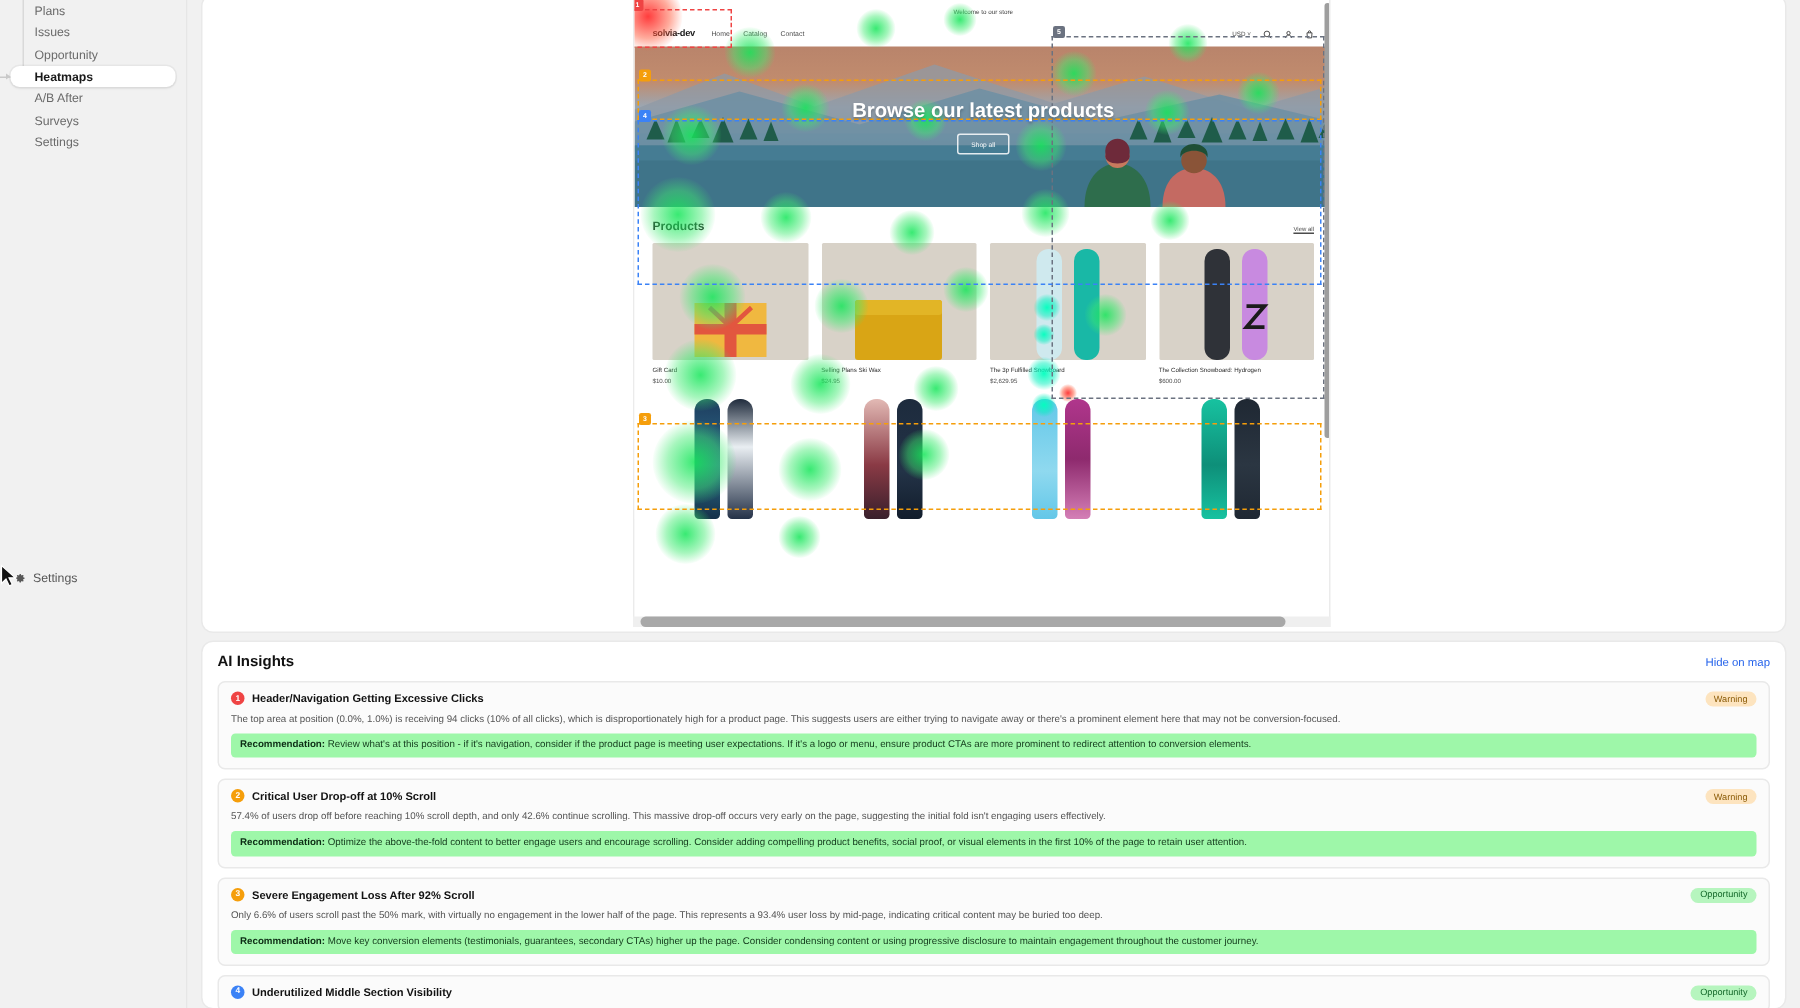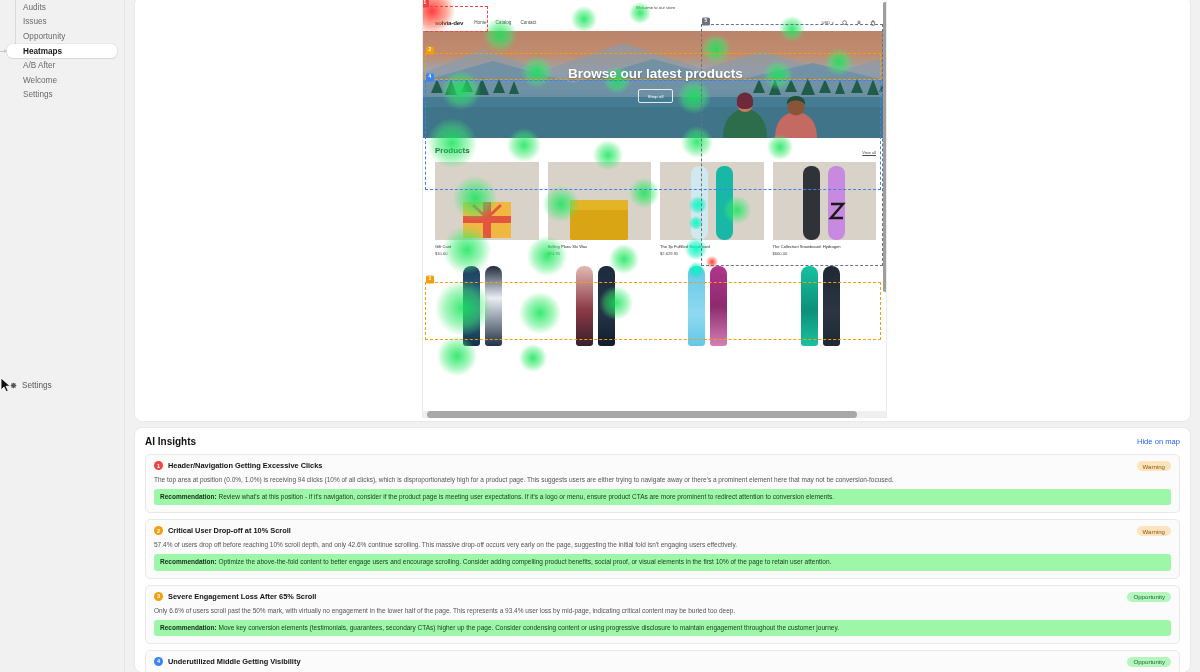--- a/index.html
+++ b/index.html
@@ -238,37 +238,37 @@
   }
   .rec b { color: #0d2d15; }
 </style>
 </head>
 <body>
 
 <div class="sidebar">
   <div class="nav-list">
     <div class="nav-rail"></div>
     <div class="nav-item">
-        <span>Audits</span>
+        <span>Plans</span>
       </div>
     <div class="nav-item">
         <span>Issues</span>
       </div>
     <div class="nav-item">
         <span>Opportunity</span>
       </div>
     <div class="nav-item active">
         <span class="elbow"></span>
         <span>Heatmaps</span>
       </div>
     <div class="nav-item">
         <span>A/B After</span>
       </div>
     <div class="nav-item">
-        <span>Welcome</span>
+        <span>Surveys</span>
       </div>
     <div class="nav-item">
         <span>Settings</span>
       </div>
   </div>
 
   <div class="sidebar-footer">
     <span class="gi">
       <svg width="7" height="7" viewBox="0 0 16 16">
           <path fill="#575757" d="M8 5.2A2.8 2.8 0 1 0 8 10.8 2.8 2.8 0 0 0 8 5.2zm0 4.2A1.4 1.4 0 1 1 8 6.6a1.4 1.4 0 0 1 0 2.8z"></path>
@@ -515,28 +515,28 @@
         <span class="card-title">Critical User Drop-off at 10% Scroll</span>
         <span class="badge warning">Warning</span>
       </div>
       <div class="card-body">57.4% of users drop off before reaching 10% scroll depth, and only 42.6% continue scrolling. This massive drop-off occurs very early on the page, suggesting the initial fold isn't engaging users effectively.</div>
       <div class="rec"><b>Recommendation:</b><span> Optimize the above-the-fold content to better engage users and encourage scrolling. Consider adding compelling product benefits, social proof, or visual elements in the first 10% of the page to retain user attention.</span></div>
     </div>
 
     <div class="card">
       <div class="card-head">
         <span class="num amber">3</span>
-        <span class="card-title">Severe Engagement Loss After 65% Scroll</span>
+        <span class="card-title">Severe Engagement Loss After 92% Scroll</span>
         <span class="badge opportunity">Opportunity</span>
       </div>
       <div class="card-body">Only 6.6% of users scroll past the 50% mark, with virtually no engagement in the lower half of the page. This represents a 93.4% user loss by mid-page, indicating critical content may be buried too deep.</div>
       <div class="rec"><b>Recommendation:</b><span> Move key conversion elements (testimonials, guarantees, secondary CTAs) higher up the page. Consider condensing content or using progressive disclosure to maintain engagement throughout the customer journey.</span></div>
     </div>
 
     <div class="card">
       <div class="card-head">
         <span class="num blue">4</span>
-        <span class="card-title">Underutilized Middle Getting Visibility</span>
+        <span class="card-title">Underutilized Middle Section Visibility</span>
         <span class="badge opportunity">Opportunity</span>
       </div>
     </div>
   </div>
 </div>
 
 </body></html>

